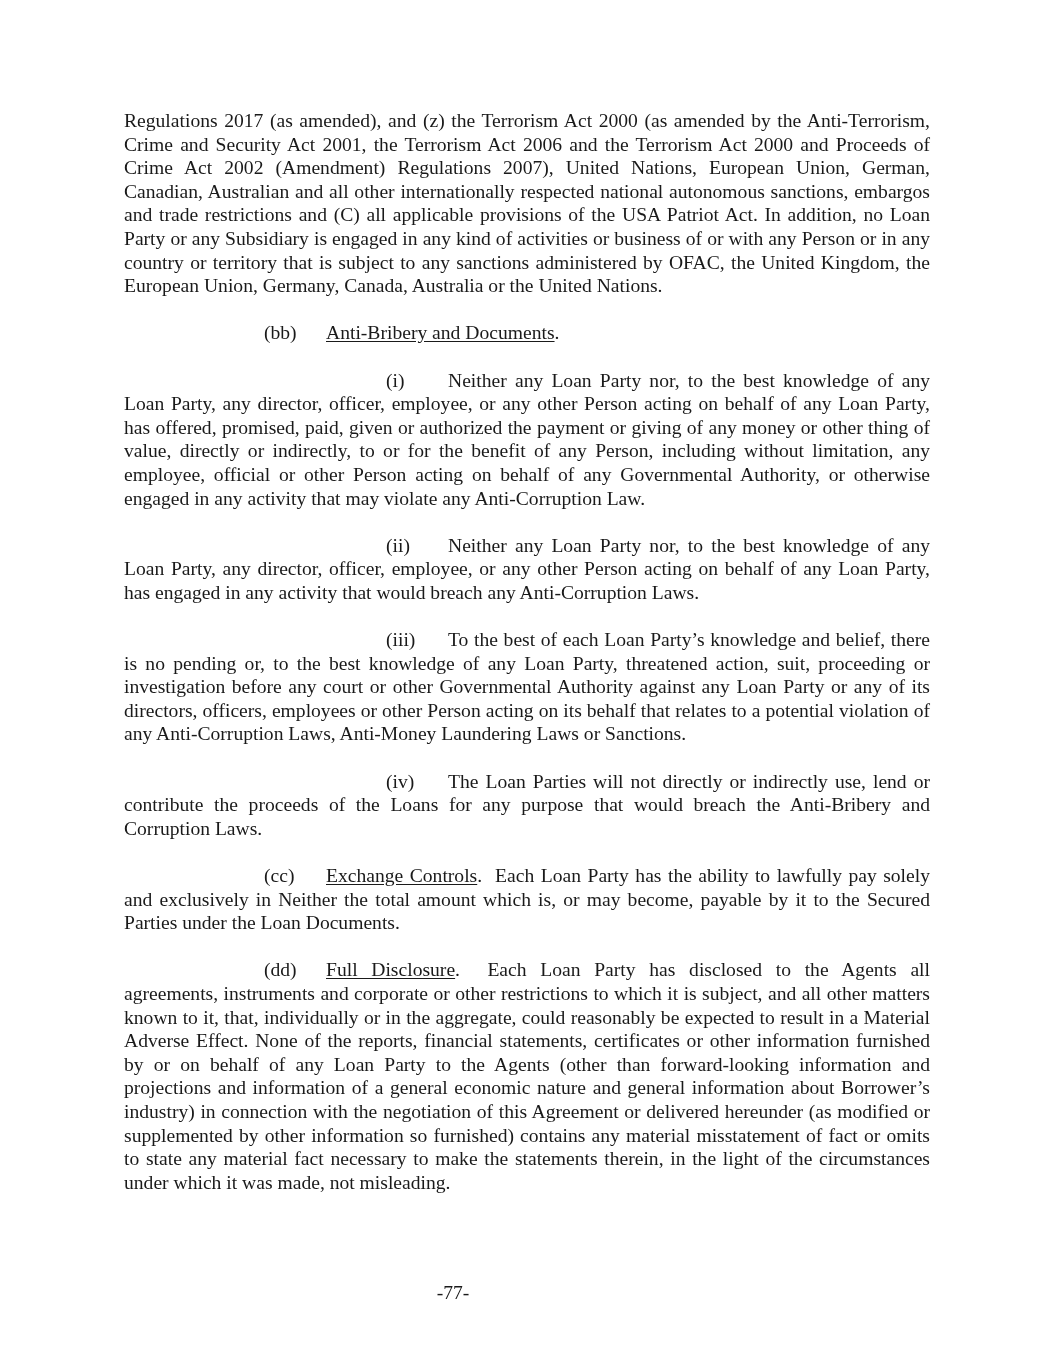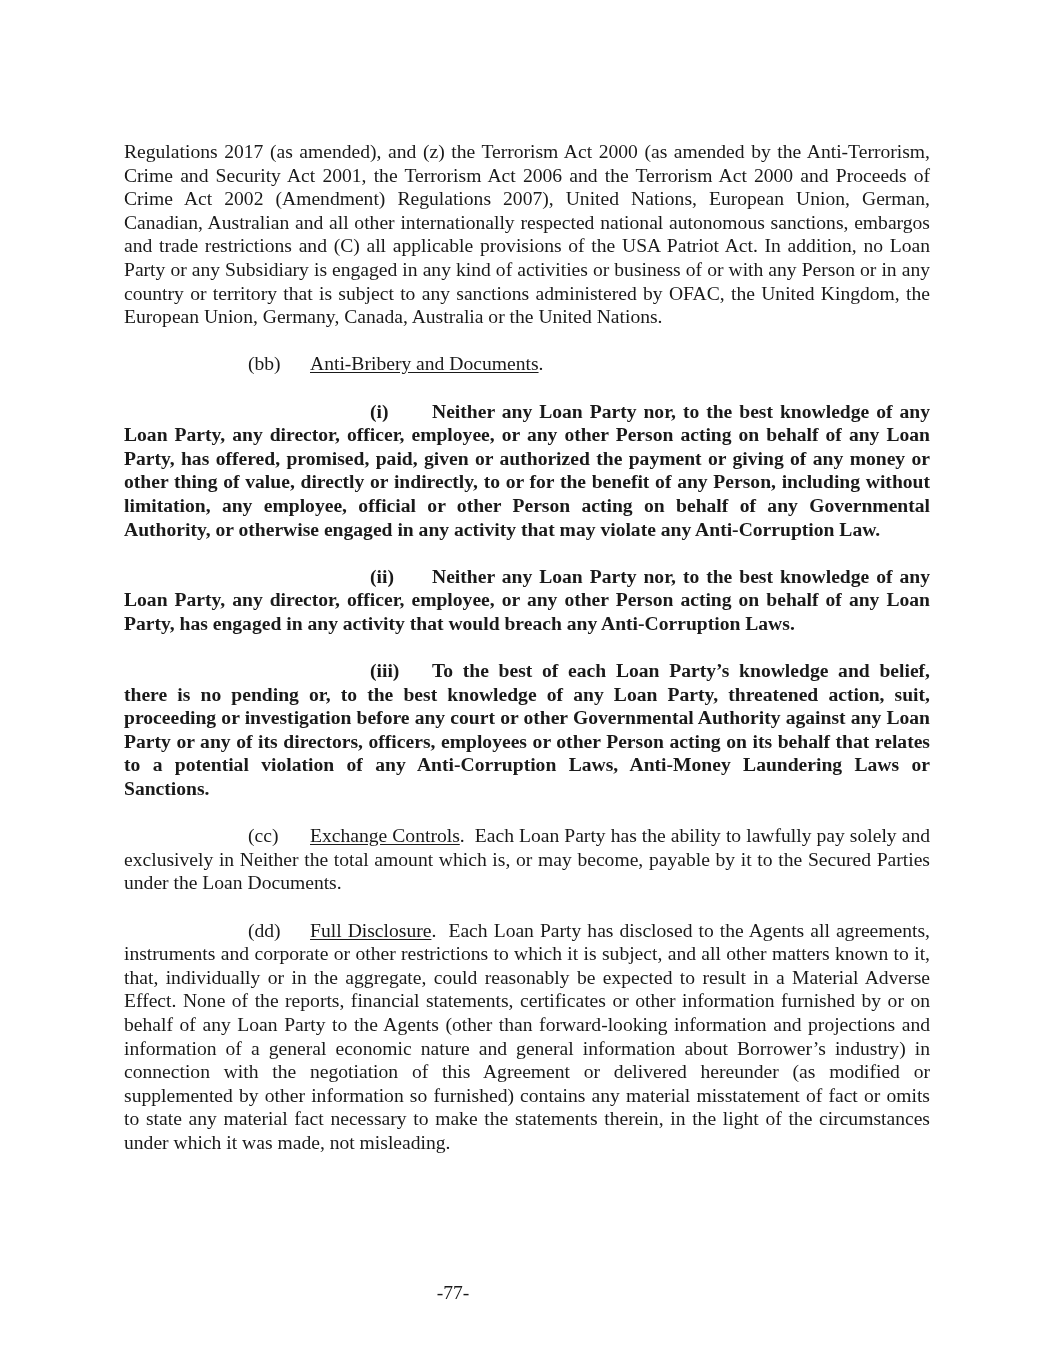--- a/index.html
+++ b/index.html
@@ -13,33 +13,34 @@
       position: relative;
       overflow: hidden;
       color: #1a1a1a;
       font-family: "Liberation Serif", "DejaVu Serif", serif;
       font-size: 19.6px;
       line-height: 23.6px;
     }
     .page {
       position: absolute;
       left: 124px;
-      top: 140px;
+      top: 109px;
       width: 806px;
     }
     p {
       margin: 0 0 23.6px 0;
       text-align: justify;
       text-align-last: left;
     }
     .indent-1 { text-indent: 124px; }
-    .indent-2 { text-indent: 246px; font-weight: bold; }
+    .indent-2 { text-indent: 246px; }
     .num {
       display: inline-block;
       text-indent: 0;
+      margin-left: 16px;
     }
     .num-1 { width: 62px; }
     .num-2 { width: 62px; }
     .u {
       text-decoration: underline;
       text-underline-offset: 2px;
     }
     .page-number {
       position: absolute;
       left: 0;
@@ -56,20 +57,21 @@
   <p>Regulations 2017 (as amended), and (z) the Terrorism Act 2000 (as amended by the Anti-Terrorism, Crime and Security Act 2001, the Terrorism Act 2006 and the Terrorism Act 2000 and Proceeds of Crime Act 2002 (Amendment) Regulations 2007), United Nations, European Union, German, Canadian, Australian and all other internationally respected national autonomous sanctions, embargos and trade restrictions and (C) all applicable provisions of the USA Patriot Act.  In addition, no Loan Party or any Subsidiary is engaged in any kind of activities or business of or with any Person or in any country or territory that is subject to any sanctions administered by OFAC, the United Kingdom, the European Union, Germany, Canada, Australia or the United Nations.</p>
 
   <p class="indent-1"><span class="num num-1">(bb)</span><span class="u">Anti-Bribery and Documents</span><span>.</span></p>
 
   <p class="indent-2"><span class="num num-2">(i)</span><span>Neither any Loan Party nor, to the best knowledge of any Loan Party, any director, officer, employee, or any other Person acting on behalf of any Loan Party, has offered, promised, paid, given or authorized the payment or giving of any money or other thing of value, directly or indirectly, to or for the benefit of any Person, including without limitation, any employee, official or other Person acting on behalf of any Governmental Authority, or otherwise engaged in any activity that may violate any Anti-Corruption Law.</span></p>
 
   <p class="indent-2"><span class="num num-2">(ii)</span><span>Neither any Loan Party nor, to the best knowledge of any Loan Party, any director, officer, employee, or any other Person acting on behalf of any Loan Party, has engaged in any activity that would breach any Anti-Corruption Laws.</span></p>
 
   <p class="indent-2"><span class="num num-2">(iii)</span><span>To the best of each Loan Party’s knowledge and belief, there is no pending or, to the best knowledge of any Loan Party, threatened action, suit, proceeding or investigation before any court or other Governmental Authority against any Loan Party or any of its directors, officers, employees or other Person acting on its behalf that relates to a potential violation of any Anti-Corruption Laws, Anti-Money Laundering Laws or Sanctions.</span></p>
 
+  <p class="indent-2"><span class="num num-2">(iv)</span><span>The Loan Parties will not directly or indirectly use, lend or contribute the proceeds of the Loans for any purpose that would breach the Anti-Bribery and Corruption Laws.</span></p>
 
   <p class="indent-1"><span class="num num-1">(cc)</span><span class="u">Exchange Controls</span><span>.</span>&nbsp; <span>Each Loan Party has the ability to lawfully pay solely and exclusively in Neither the total amount which is, or may become, payable by it to the Secured Parties under the Loan Documents.</span></p>
 
   <p class="indent-1"><span class="num num-1">(dd)</span><span class="u">Full Disclosure</span><span>.</span>&nbsp; <span>Each Loan Party has disclosed to the Agents all agreements, instruments and corporate or other restrictions to which it is subject, and all other matters known to it, that, individually or in the aggregate, could reasonably be expected to result in a Material Adverse Effect.  None of the reports, financial statements, certificates or other information furnished by or on behalf of any Loan Party to the Agents (other than forward-looking information and projections and information of a general economic nature and general information about Borrower’s industry) in connection with the negotiation of this Agreement or delivered hereunder (as modified or supplemented by other information so furnished) contains any material misstatement of fact or omits to state any material fact necessary to make the statements therein, in the light of the circumstances under which it was made, not misleading.</span></p>
 
 </div>
 
 <div class="page-number">-77-</div>
 
 </body></html>

